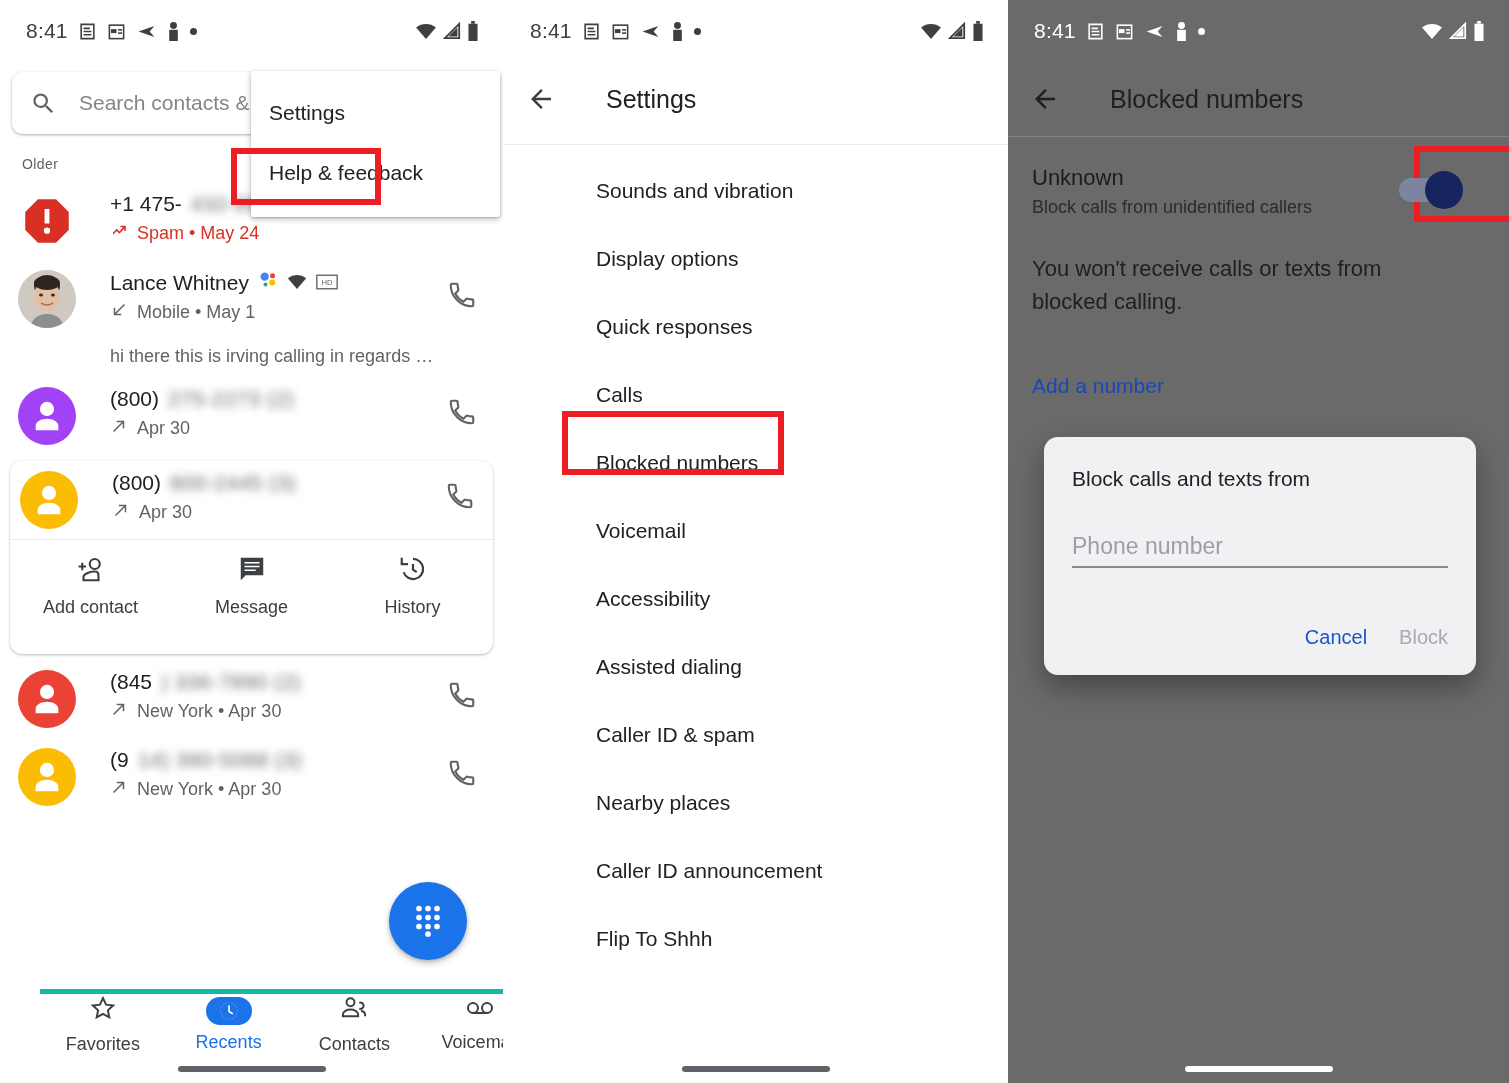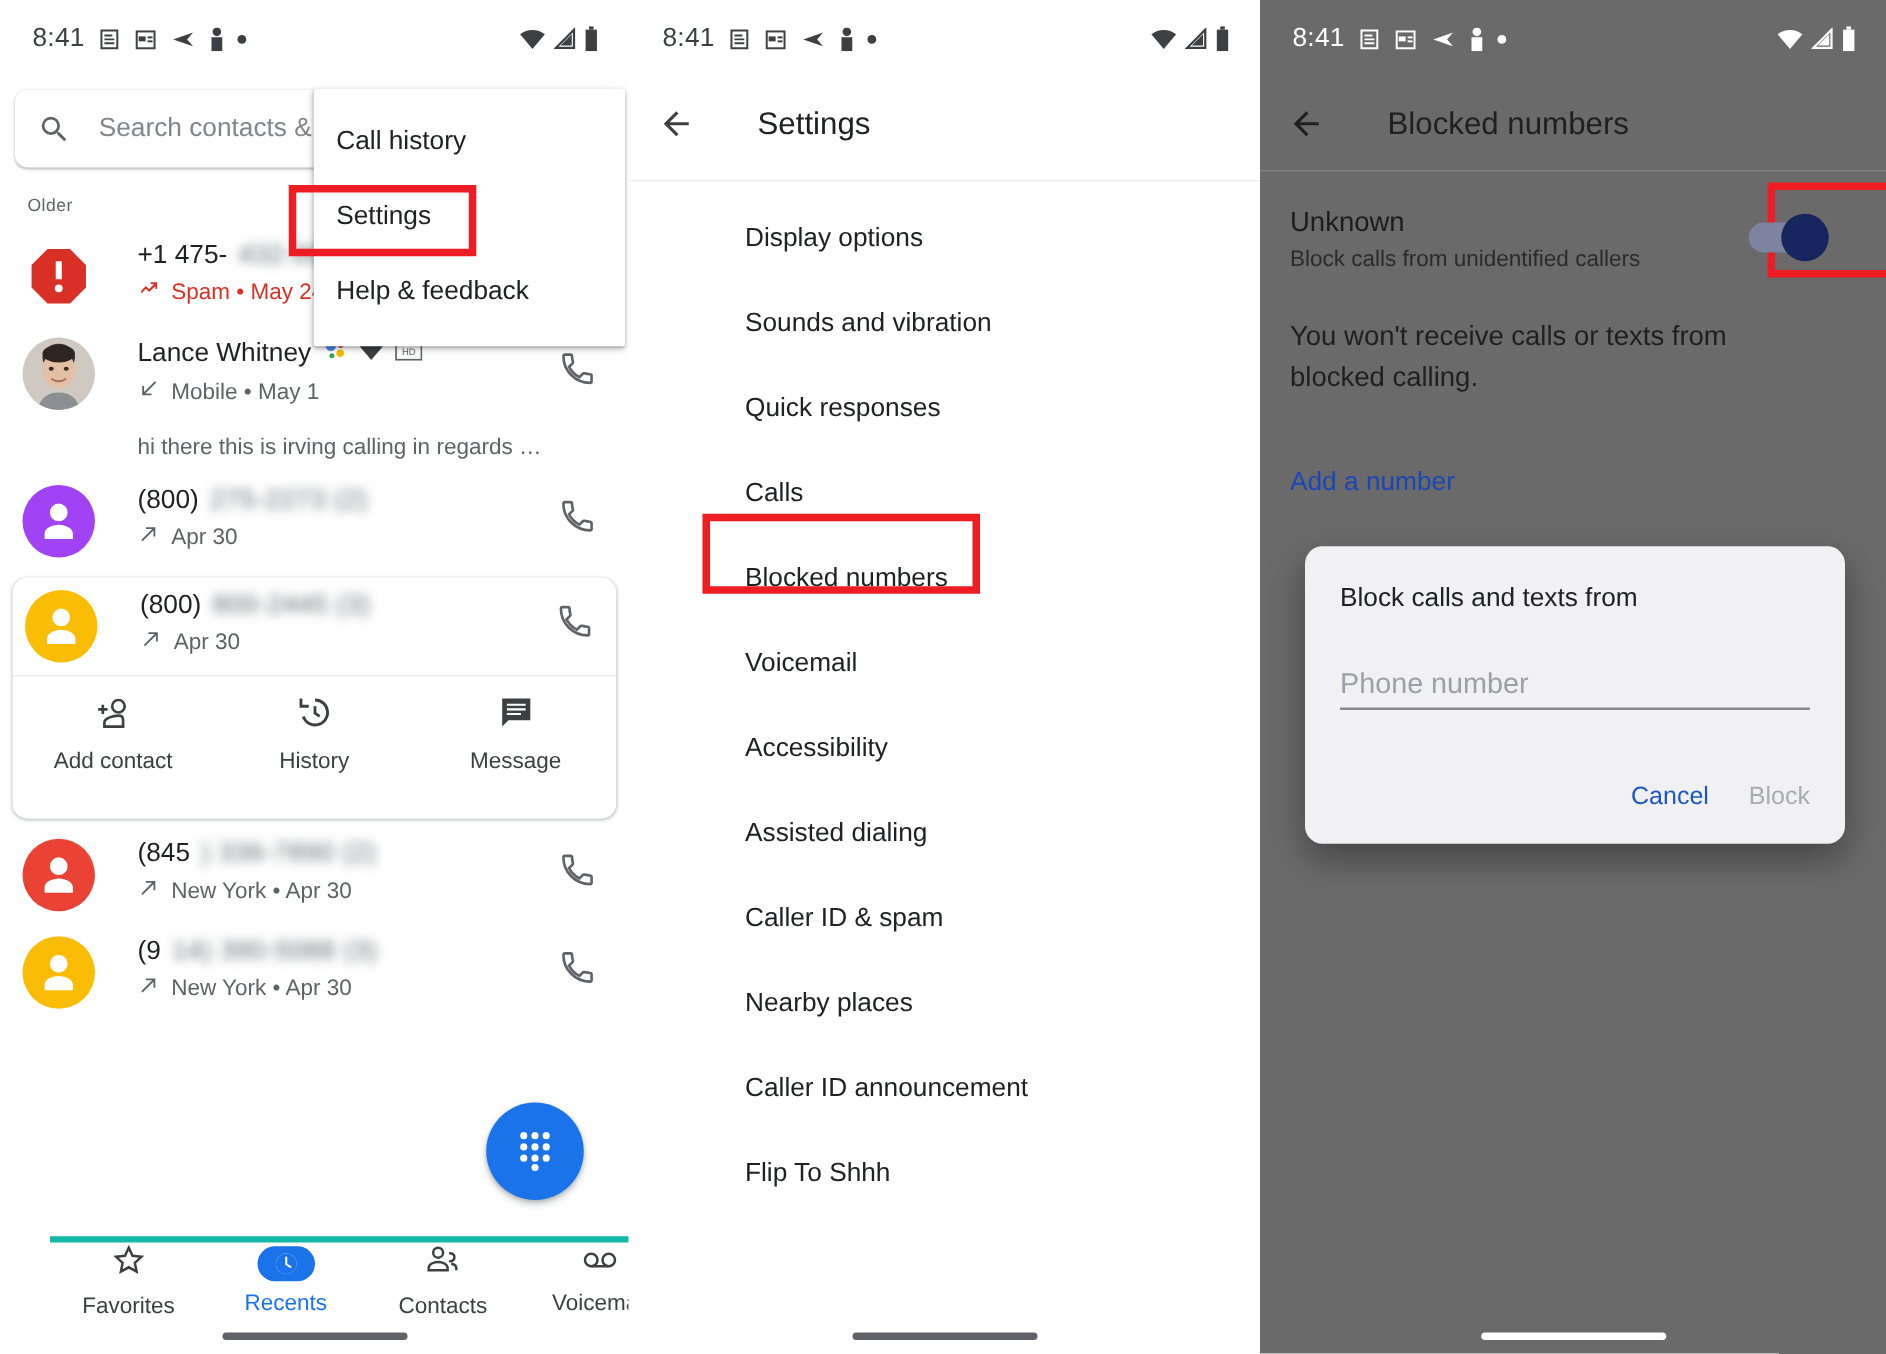--- a/index.html
+++ b/index.html
@@ -336,32 +336,32 @@
       <div class="card-actions">
         <div class="card-action">
           <span><svg width="30" height="30" viewBox="0 0 24 24">
                 <path d="M15 12a4 4 0 1 0 0-8 4 4 0 0 0 0 8m0 2c-3 0-9 1.5-9 4.5V21h12v-2.5C18 15.5 18 14 15 14" fill="none" stroke="#3c4043" stroke-width="1.7"></path>
                 <path d="M5 7v6M2 10h6" stroke="#3c4043" stroke-width="1.7"></path>
               </svg></span>
           <span>Add contact</span>
         </div>
         <div class="card-action">
           <span><svg width="30" height="30" viewBox="0 0 24 24">
+                <path d="M3 3h18v14H7l-4 4z" fill="#3c4043"></path>
+                <path d="M6 7h12M6 10h12M6 13h9" stroke="#fff" stroke-width="1.3"></path>
+              </svg></span>
+          <span>Message</span>
+        </div>
+        <div class="card-action">
+          <span><svg width="30" height="30" viewBox="0 0 24 24">
                 <path d="M12 4a8 8 0 1 1-7.5 10.6" fill="none" stroke="#3c4043" stroke-width="1.8"></path>
                 <path d="M3 3v5h5" fill="none" stroke="#3c4043" stroke-width="1.8"></path>
                 <path d="M12 8v4.5l3 2" fill="none" stroke="#3c4043" stroke-width="1.8"></path>
               </svg></span>
           <span>History</span>
-        </div>
-        <div class="card-action">
-          <span><svg width="30" height="30" viewBox="0 0 24 24">
-                <path d="M3 3h18v14H7l-4 4z" fill="#3c4043"></path>
-                <path d="M6 7h12M6 10h12M6 13h9" stroke="#fff" stroke-width="1.3"></path>
-              </svg></span>
-          <span>Message</span>
         </div>
       </div>
     </div>
 
     <div class="call-row">
       <div class="avatar av-red">
         <svg width="34" height="34" viewBox="0 0 24 24">
             <path d="M12 12a5 5 0 1 0 0-10 5 5 0 0 0 0 10m0 2c-4 0-8 2-8 5v3h16v-3c0-3-4-5-8-5" fill="#fff"></path>
           </svg>
       </div>
@@ -458,21 +458,20 @@
               <circle cx="22" cy="12" r="5" fill="none" stroke="#3c4043" stroke-width="2"></circle>
               <path d="M8 17h14" stroke="#3c4043" stroke-width="2"></path>
             </svg></span>
         <span>Voicemail</span>
       </div>
     </div>
 
     <div class="gesture-bar"></div>
 
     <div class="menu">
-      <div class="menu-item">Call history</div>
       <div class="menu-item">Settings</div>
       <div class="menu-item">Help &amp; feedback</div>
     </div>
     <div class="redbox" style="left:231px; top:148px; width:150px; height:57px;"></div>
   </div>
 
   <div class="panel panel-2">
 
     <div class="statusbar">
       <div class="sb-left">
@@ -531,22 +530,22 @@
       <span class="back">
         <svg width="30" height="30" viewBox="0 0 24 24">
             <path d="M20 11H7.8l5.6-5.6L12 4l-8 8 8 8 1.4-1.4L7.8 13H20z" fill="#3c4043"></path>
           </svg>
       </span>
       <span class="title">Settings</span>
     </div>
     <div class="settings-divider"></div>
 
     <div class="settings-list">
+      <div class="settings-item">Sounds and vibration</div>
       <div class="settings-item">Display options</div>
-      <div class="settings-item">Sounds and vibration</div>
       <div class="settings-item">Quick responses</div>
       <div class="settings-item">Calls</div>
       <div class="settings-item">Blocked numbers</div>
       <div class="settings-item">Voicemail</div>
       <div class="settings-item">Accessibility</div>
       <div class="settings-item">Assisted dialing</div>
       <div class="settings-item">Caller ID &amp; spam</div>
       <div class="settings-item">Nearby places</div>
       <div class="settings-item">Caller ID announcement</div>
       <div class="settings-item">Flip To Shhh</div>

